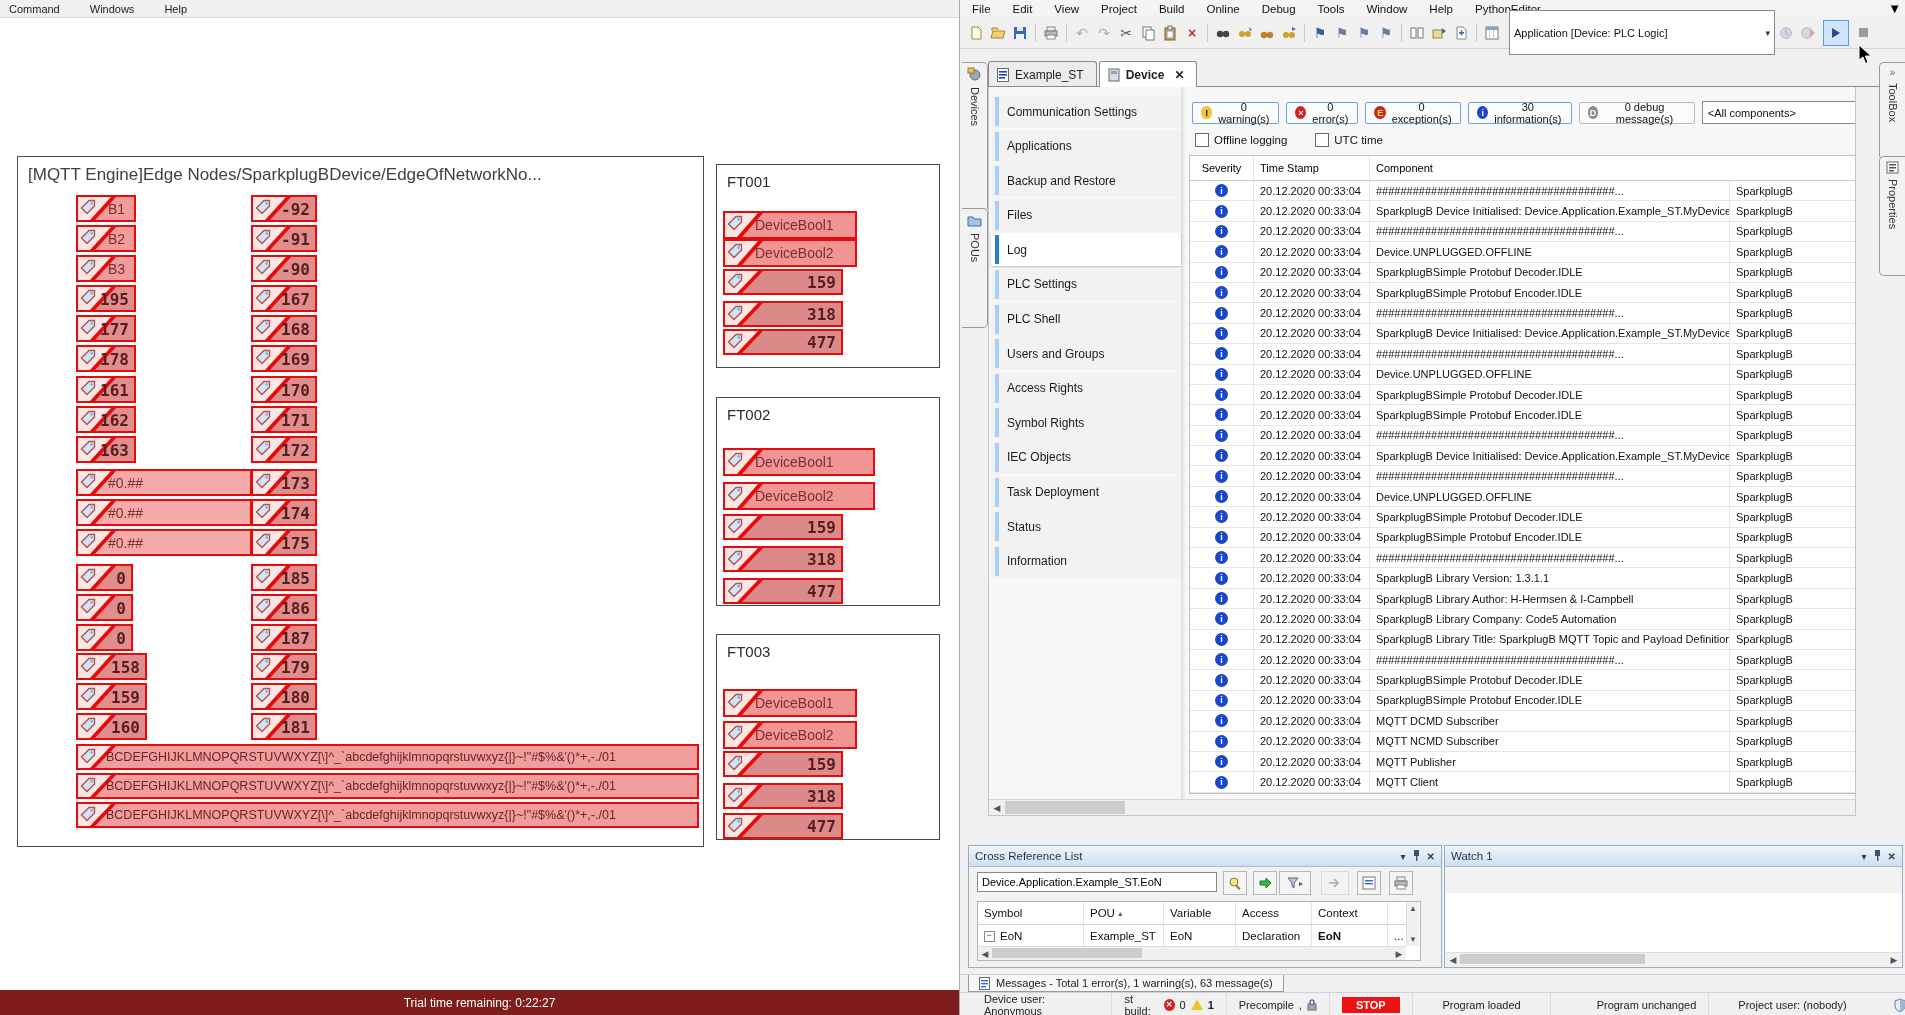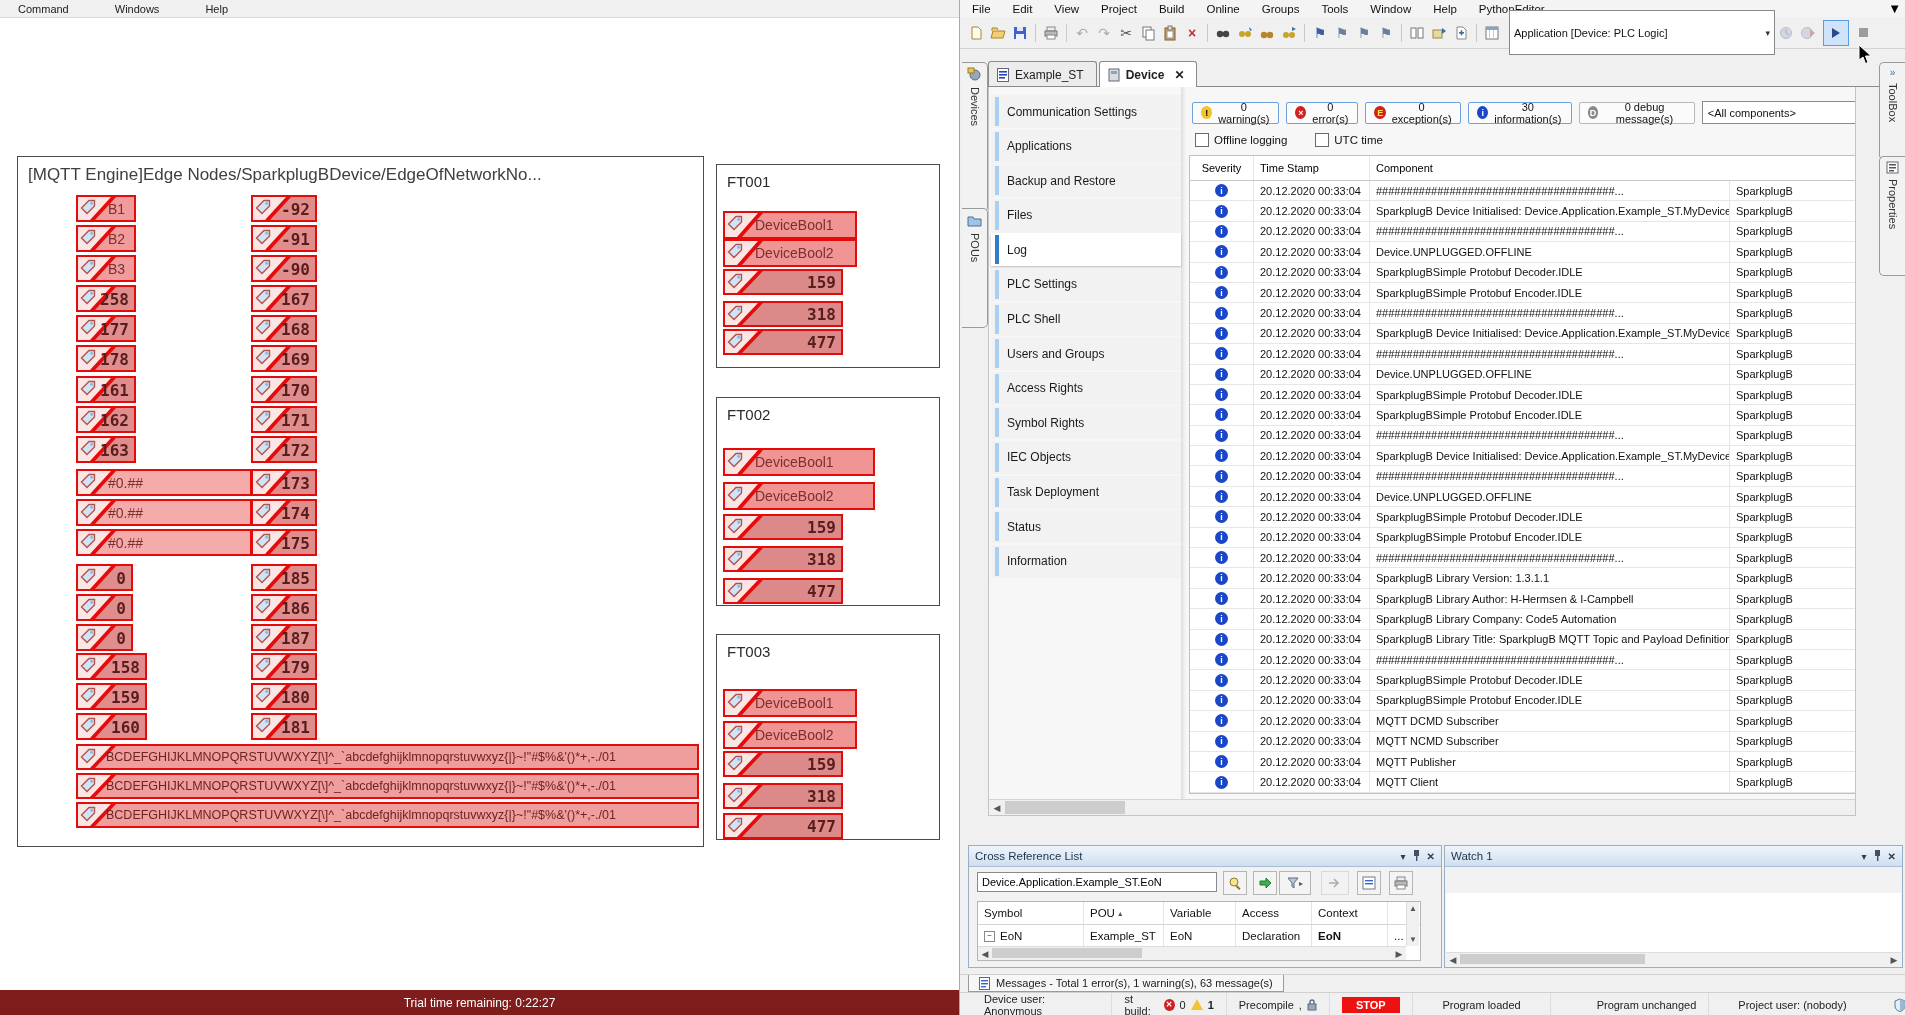--- a/index.html
+++ b/index.html
@@ -2,21 +2,21 @@
 <html><head>
 <meta charset="utf-8">
 <style>
   html,body{margin:0;padding:0;background:#ddd;}
   #app{position:relative;width:1905px;height:1015px;background:#fff;overflow:hidden;
        font-family:"Liberation Sans",sans-serif;font-size:12px;color:#111;}
 
   
   #left-window{position:absolute;left:0;top:0;width:959px;height:1015px;background:#fff;border-right:1px solid #aaa;}
   #l-menubar{position:absolute;left:0;top:0;right:0;height:17px;background:#f0f0f0;border-bottom:1px solid #d9d9d9;
-             display:flex;align-items:center;gap:46px;padding-left:18px;font-size:11px;color:#222;}
+             display:flex;align-items:center;gap:30px;padding-left:9px;font-size:11px;color:#222;}
   #l-menubar span{cursor:default;}
   #hmi-panel{position:absolute;left:17px;top:156px;width:685px;height:689px;border:1px solid #4a4a4a;background:#fff;}
   #hmi-title{position:absolute;left:10px;top:8px;font-size:17px;color:#404040;}
   .ftbox{position:absolute;width:222px;border:1px solid #4a4a4a;background:#fff;}
   .ftlabel{position:absolute;left:10px;top:8px;font-size:15px;color:#2b2b2b;}
 
   .tag{position:absolute;border:2px solid #e60b0b;background:#fbe6e6;overflow:hidden;box-sizing:border-box;}
   .tag .fill{position:absolute;inset:0;z-index:1;clip-path:polygon(36px 0,100% 0,100% 100%,14px 100%);}
   .tag .slash{position:absolute;inset:0;z-index:2;background:#e60b0b;clip-path:polygon(33px 0,38px 0,17px 100%,12px 100%);}
   .tag .ticon{position:absolute;left:2px;top:2px;z-index:3;}
@@ -200,21 +200,21 @@
       <span class="txt">B3</span>
     </div>
 
     <div class="tag num" style="left: 58px; top: 128px; width: 60px; height: 27px;">
       <span class="fill" style="background: rgb(223, 141, 141);"></span>
       <span class="slash"></span>
       <span class="ticon"><svg width="16" height="16" viewBox="0 0 16 16">
                 <path d="M1.5 9 L9 1.5 L14.5 1.5 L14.5 7 L7 14.5 Z" fill="#cfe5f7" stroke="#b5524a" stroke-width="1.4"></path>
                 <circle cx="11.6" cy="4.4" r="1.3" fill="#7fb2dc"></circle>
               </svg></span>
-      <span class="txt">258</span>
+      <span class="txt">195</span>
     </div>
 
     <div class="tag num" style="left: 58px; top: 158px; width: 60px; height: 27px;">
       <span class="fill" style="background: rgb(223, 141, 141);"></span>
       <span class="slash"></span>
       <span class="ticon"><svg width="16" height="16" viewBox="0 0 16 16">
                 <path d="M1.5 9 L9 1.5 L14.5 1.5 L14.5 7 L7 14.5 Z" fill="#cfe5f7" stroke="#b5524a" stroke-width="1.4"></path>
                 <circle cx="11.6" cy="4.4" r="1.3" fill="#7fb2dc"></circle>
               </svg></span>
       <span class="txt">177</span>
@@ -733,21 +733,21 @@
 
   <div id="right-window">
     <div id="r-menubar">
 
     <span>File</span>
         <span>Edit</span>
         <span>View</span>
         <span>Project</span>
         <span>Build</span>
         <span>Online</span>
-        <span>Groups</span>
+        <span>Debug</span>
         <span>Tools</span>
         <span>Window</span>
         <span>Help</span>
         <span>PythonEditor</span>
       </div>
     <span id="win-corner-icon">▼</span>
 
     <div id="r-toolbar">
       <span class="tbi">
           <svg width="16" height="16">

